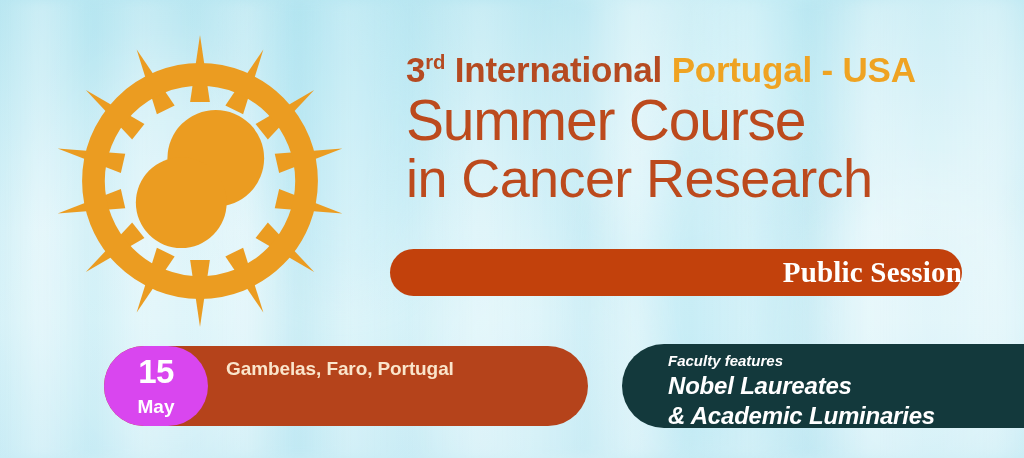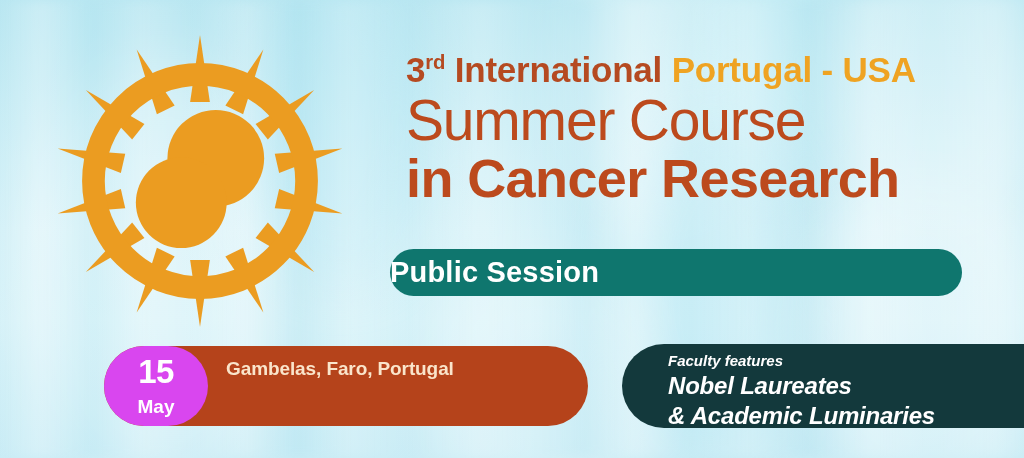--- a/index.html
+++ b/index.html
@@ -106,39 +106,40 @@
     font-size: 57px;
     font-weight: 400;
     line-height: 0.98;
     letter-spacing: -1.2px;
     white-space: nowrap;
     color: #bc4a1d;
   }
   .line-3 {
     margin-top: 2px;
     font-size: 54px;
-    font-weight: 700;
+    font-weight: 400;
     line-height: 1.0;
     letter-spacing: -0.6px;
     white-space: nowrap;
     color: #bc4a1d;
   }
 
   
   .session-pill {
     position: absolute;
     left: 390px;
     top: 249px;
     width: 572px;
     height: 47px;
-    background: #0f766e;
+    background: #c2410c;
     border-radius: 24px;
     display: flex;
     align-items: center;
-    justify-content: flex-start;
+    justify-content: flex-end;
+    font-family: Liberation Serif, serif;
   }
   .session-pill span {
     color: #ffffff;
     font-size: 29px;
     font-weight: 700;
     letter-spacing: 0.2px;
   }
 
   
   .venue-bar {

